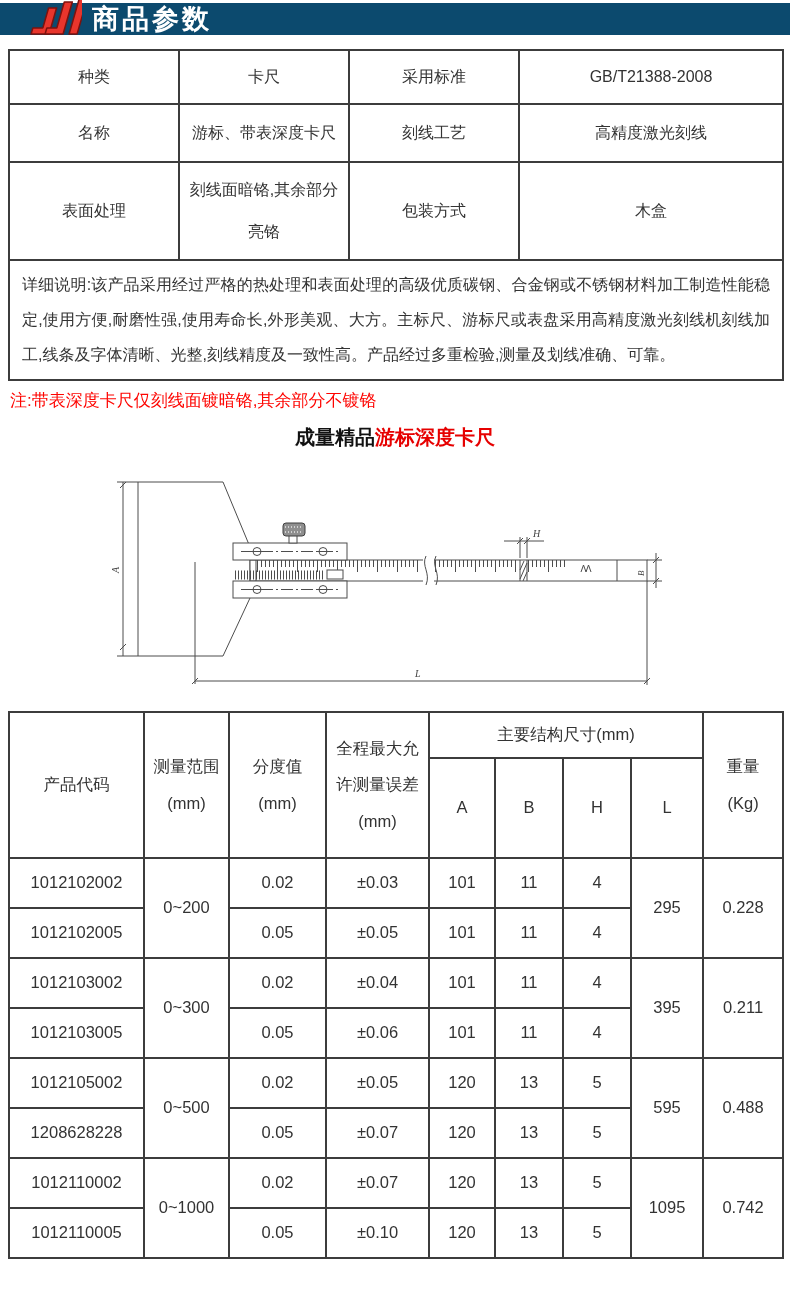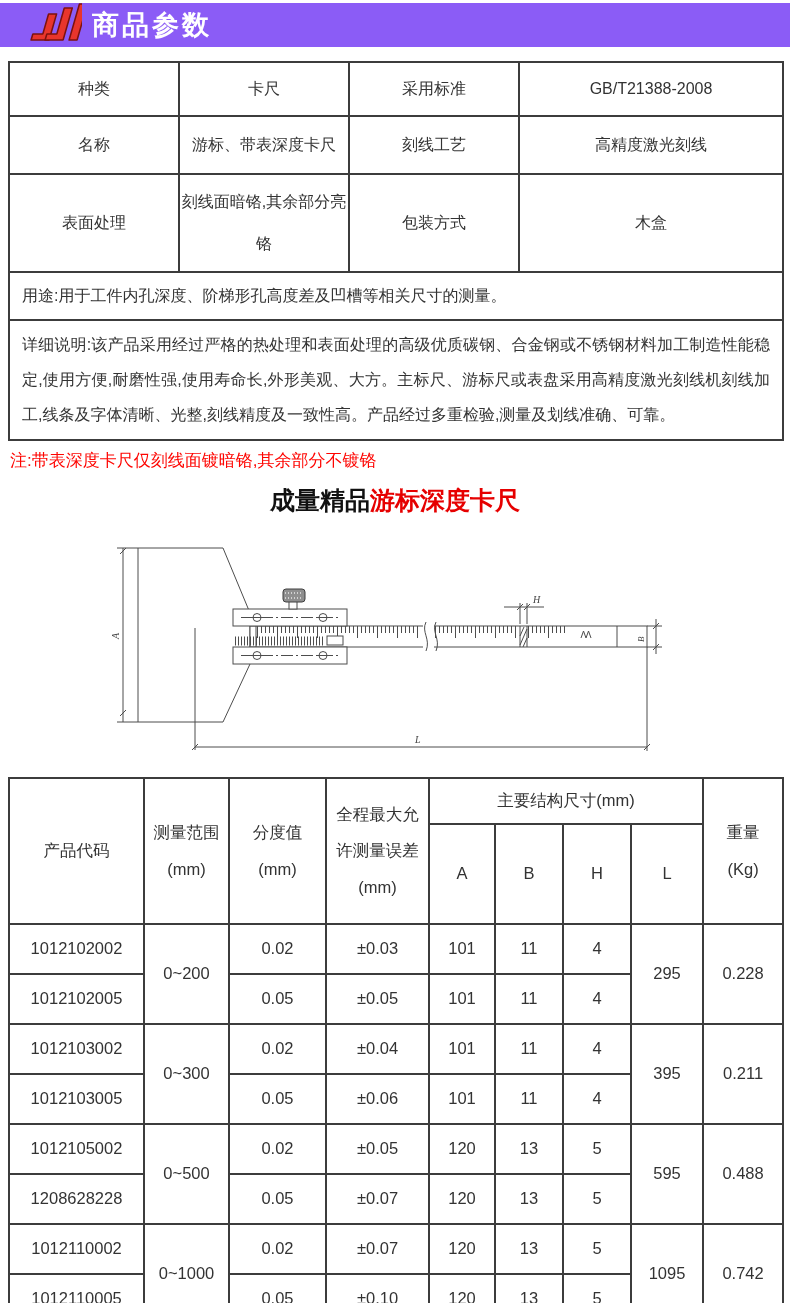--- a/index.html
+++ b/index.html
@@ -1,39 +1,39 @@
 <!DOCTYPE html>
 <html><head>
 <meta charset="utf-8">
 <style>
   html,body{margin:0;padding:0;background:#ffffff;}
   body{width:790px;min-height:1303px;font-family:"Liberation Sans","DejaVu Sans",sans-serif;color:#2f2f2f;}
 
   
-  .banner{margin-top:3px;height:44px;background:#8b5cf6;display:flex;align-items:center;}
+  .banner{margin-top:3px;height:32px;background:#0c4a6e;display:flex;align-items:center;}
   .banner .logo{margin-left:12px;flex:0 0 auto;}
   .banner-title{color:#ffffff;font-size:27px;font-weight:bold;letter-spacing:3px;margin-left:10px;}
 
   
   table{border-collapse:collapse;table-layout:fixed;}
   .spec-table{width:774px;margin:14px 8px 0 8px;}
   .spec-table td{border:2px solid #3c3c3c;text-align:center;vertical-align:middle;
                  font-size:16px;color:#333;padding:2px 8px;word-break:break-all;}
   .spec-table tr.r1{height:54px;}
   .spec-table tr.r2{height:58px;}
   .spec-table tr.r3{height:98px;}
   .spec-table tr.r-usage{height:48px;}
   .spec-table tr.r-detail{height:112px;}
   .spec-table td.left{text-align:left;padding:6px 12px;}
   .spec-table td.detail{font-size:16px;line-height:2.2;text-align:justify;}
-  .spec-table tr.r3 td.wrap2{padding:2px 0;line-height:2.6;}
+  .spec-table tr.r3 td.wrap2{padding:2px 8px;line-height:2.6;}
 
   
   .note{color:#fe0400;font-weight:normal;font-size:17px;margin:8px 0 0 10px;}
-  .product-title{margin-top:12px;text-align:center;font-size:25px;font-weight:bold;color:#111;}
+  .product-title{margin-top:12px;text-align:center;font-size:20px;font-weight:bold;color:#111;}
   .product-title .red{color:#e60000;}
 
   
   .diagram-wrap{margin:6px 0 0 95px;}
   .cal{stroke:#4d4d4d;}
   .cal text{stroke:none;fill:#444;font-family:"Liberation Serif","DejaVu Serif",serif;font-style:italic;}
 
   
   .data-table{width:774px;margin:18px 8px 0 8px;}
   .data-table td{border:2px solid #3c3c3c;text-align:center;vertical-align:middle;
@@ -75,23 +75,20 @@
     <td>名称</td>
     <td>游标、带表深度卡尺</td>
     <td>刻线工艺</td>
     <td>高精度激光刻线</td>
   </tr>
   <tr class="r3">
     <td>表面处理</td>
     <td class="wrap2">刻线面暗铬,其余部分亮铬</td>
     <td>包装方式</td>
     <td>木盒</td>
-  </tr>
-  <tr class="r-usage">
-    <td colspan="4" class="left">用途:用于工件内孔深度、阶梯形孔高度差及凹槽等相关尺寸的测量。</td>
   </tr>
   <tr class="r-detail">
     <td colspan="4" class="left detail">详细说明:该产品采用经过严格的热处理和表面处理的高级优质碳钢、合金钢或不锈钢材料加工制造性能稳定,使用方便,耐磨性强,使用寿命长,外形美观、大方。主标尺、游标尺或表盘采用高精度激光刻线机刻线加工,线条及字体清晰、光整,刻线精度及一致性高。产品经过多重检验,测量及划线准确、可靠。</td>
   </tr>
 </tbody>
   </table>
 
 <div class="note">注:带表深度卡尺仅刻线面镀暗铬,其余部分不镀铬</div>
 <div class="product-title">
   <span>成量精品</span><span class="red">游标深度卡尺</span>

